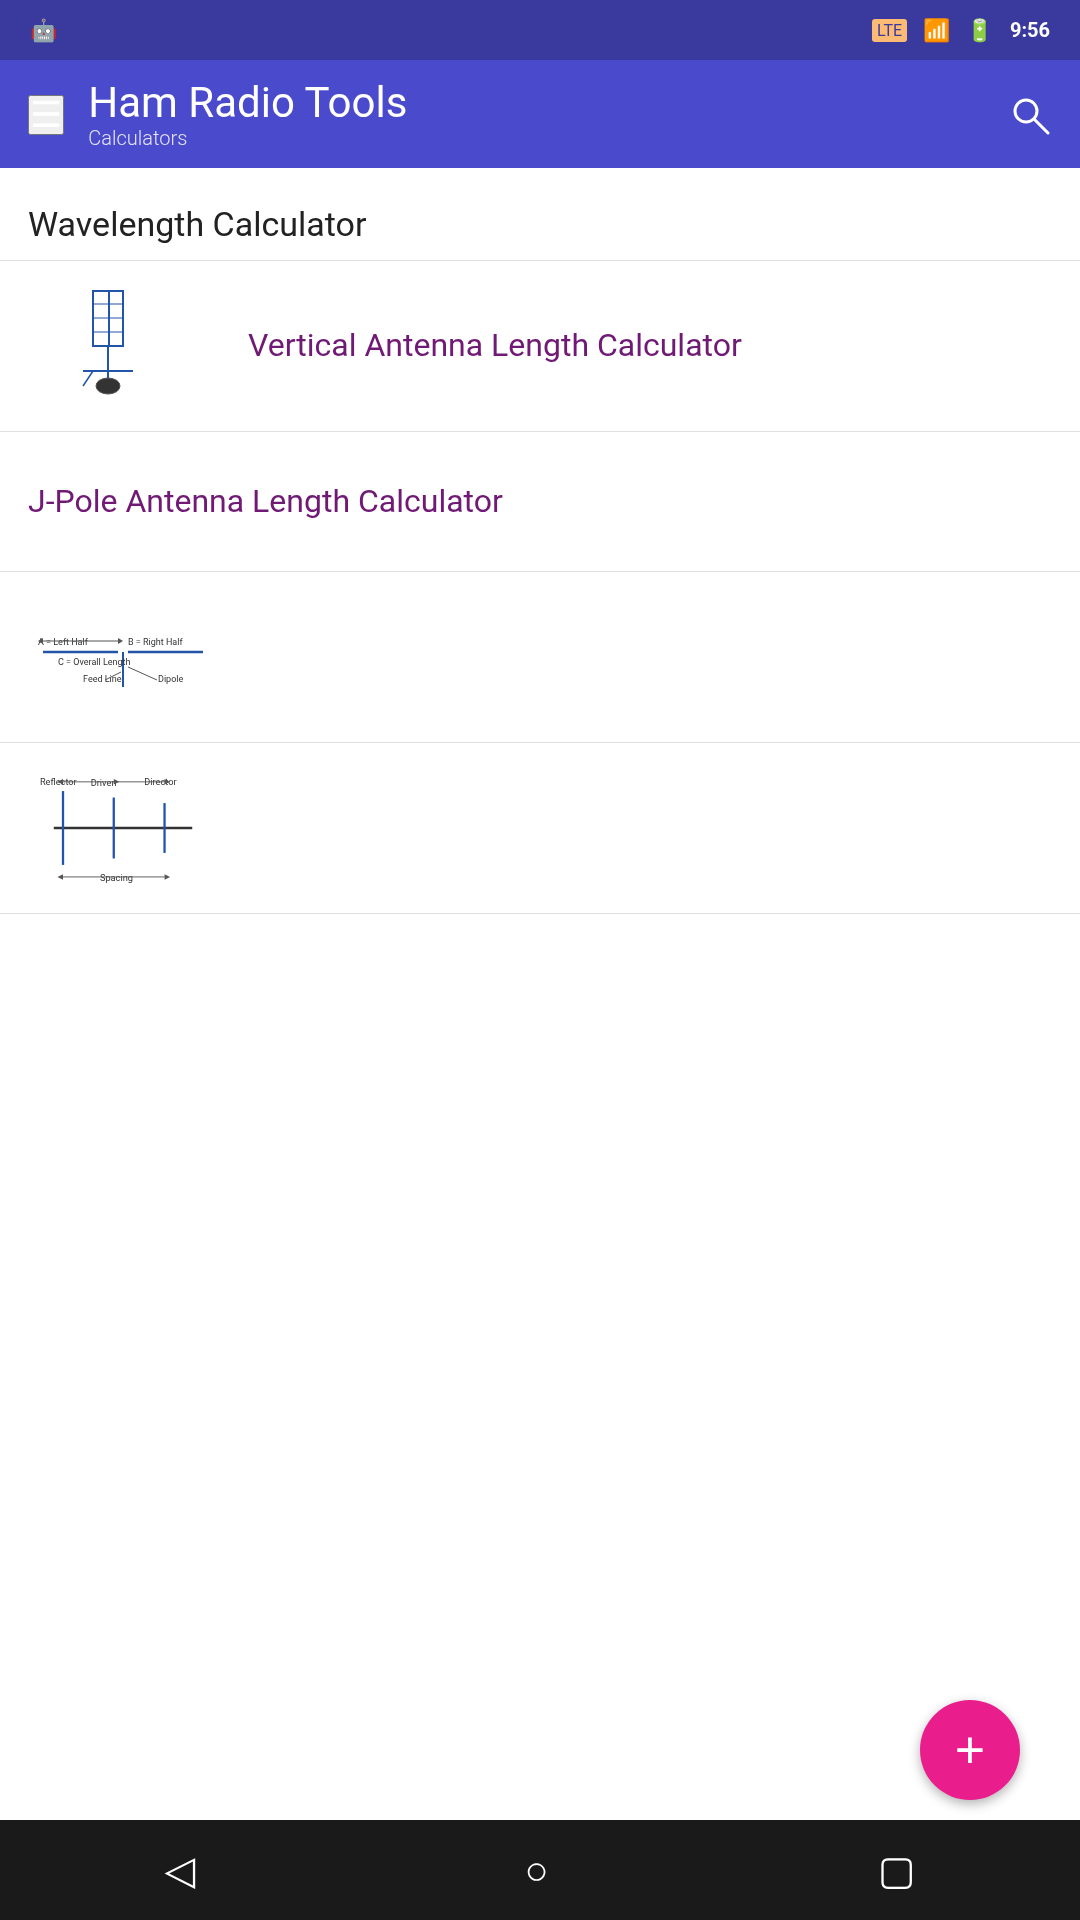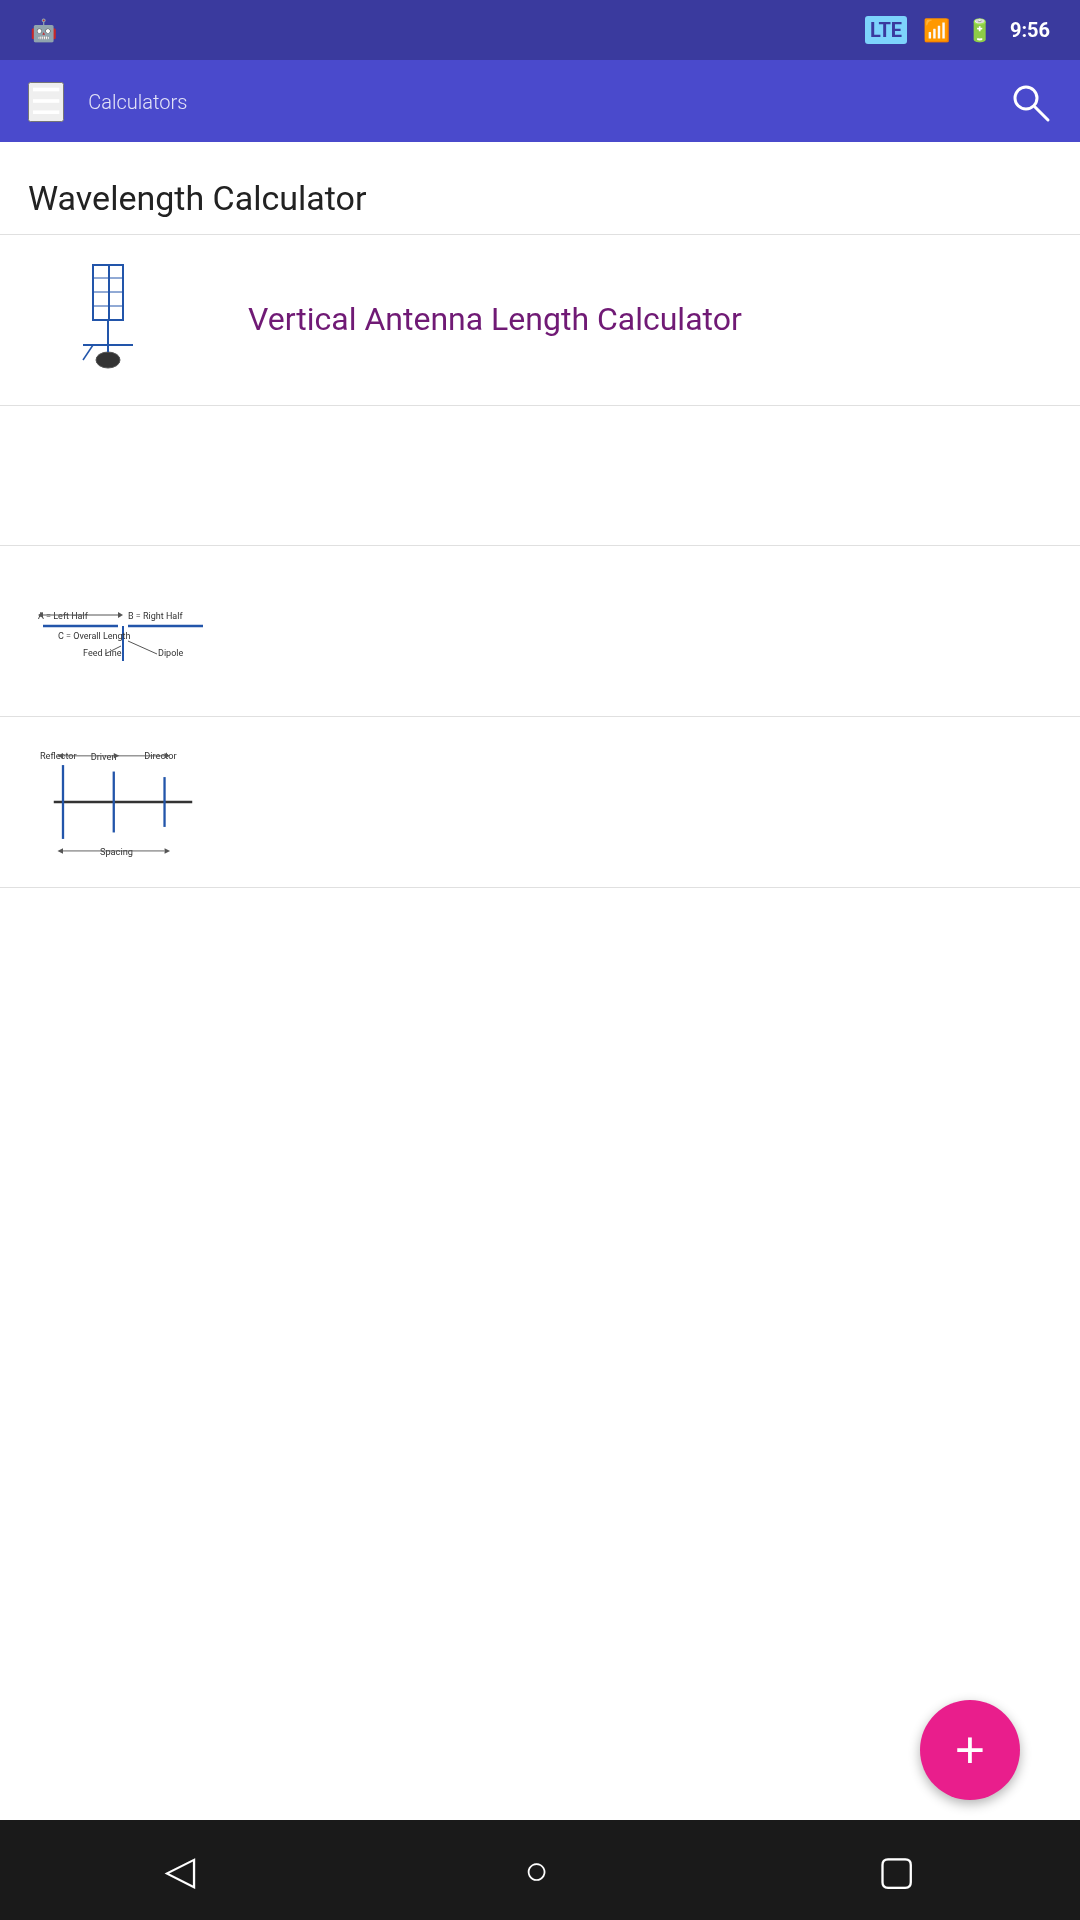--- a/index.html
+++ b/index.html
@@ -35,24 +35,24 @@
       gap: 10px;
       margin-right: auto;
     }
 
     .status-icon {
       color: white;
       font-size: 22px;
     }
 
     .lte-badge {
-      background: #7dd3fc;
+      background: #fdba74;
       color: #3a3a9e;
-      font-size: 20px;
-      font-weight: bold;
+      font-size: 16px;
+      font-weight: normal;
       padding: 2px 5px;
       border-radius: 3px;
     }
 
     .status-time {
       color: white;
       font-size: 20px;
       font-weight: bold;
     }
 
@@ -239,20 +239,21 @@
   <span class="lte-badge">LTE</span>
   <span class="status-icon">📶</span>
   <span class="status-icon">🔋</span>
   <span class="status-time">9:56</span>
 </div>
 
 <div class="app-bar">
   <div class="app-bar-left">
     <button class="hamburger-icon">☰</button>
     <div class="app-bar-titles">
+      <span class="app-title">Ham Radio Tools</span>
       <span class="app-subtitle">Calculators</span>
     </div>
   </div>
   <button class="search-icon-btn">
     <svg width="44" height="44" viewBox="0 0 44 44" fill="none">
       <circle cx="18" cy="18" r="11" stroke="white" stroke-width="3" fill="none"></circle>
       <line x1="27" y1="27" x2="40" y2="40" stroke="white" stroke-width="3" stroke-linecap="round"></line>
     </svg>
   </button>
 </div>
@@ -280,20 +281,21 @@
 
           <line x1="60" y1="18" x2="90" y2="18" stroke="#2255aa" stroke-width="1"></line>
           <line x1="60" y1="32" x2="90" y2="32" stroke="#2255aa" stroke-width="1"></line>
           <line x1="60" y1="46" x2="90" y2="46" stroke="#2255aa" stroke-width="1"></line>
         </svg>
       </div>
       <span class="calc-item-text">Vertical Antenna Length Calculator</span>
     </div>
 
     <div class="calc-item">
+      <span class="calc-item-text">J-Pole Antenna Length Calculator</span>
     </div>
 
     <div class="calc-item">
       <div class="calc-thumbnail">
         <svg class="diagram" viewBox="0 0 180 120" xmlns="http://www.w3.org/2000/svg">
 
           <line x1="10" y1="55" x2="85" y2="55" stroke="#2255aa" stroke-width="2.5"></line>
 
           <line x1="95" y1="55" x2="170" y2="55" stroke="#2255aa" stroke-width="2.5"></line>
 

